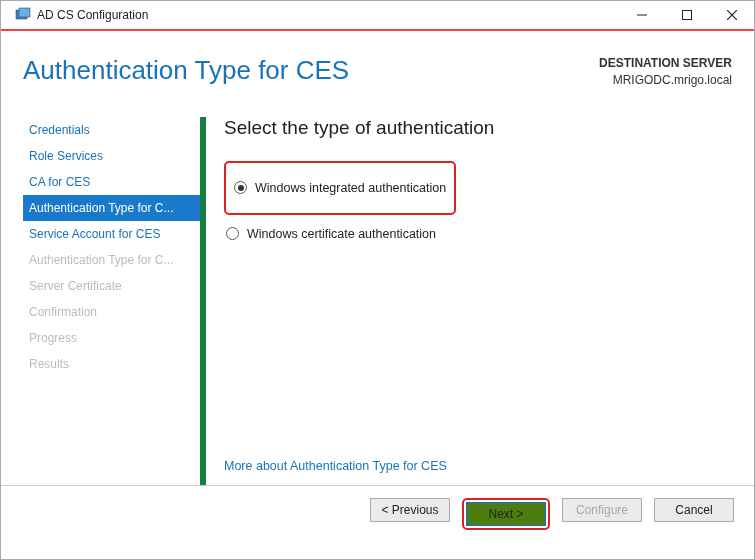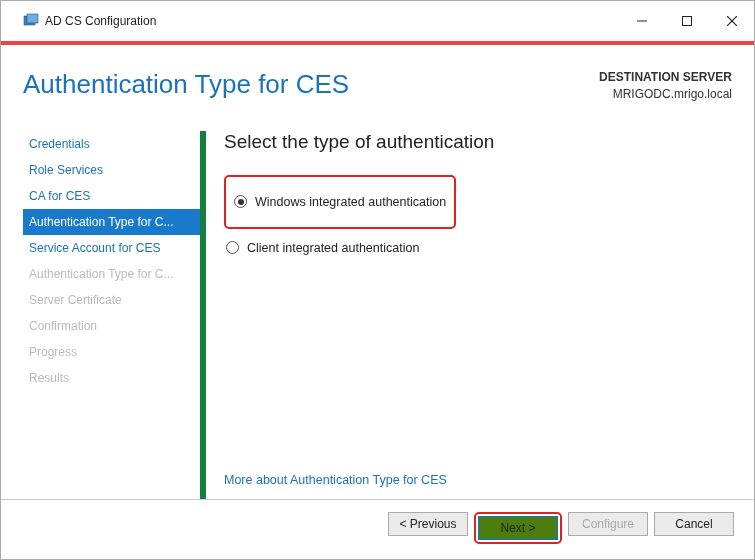--- a/index.html
+++ b/index.html
@@ -8,25 +8,25 @@
     font-family: "Segoe UI", Arial, sans-serif;
     background: #fff;
     width: 755px;
     height: 560px;
     overflow: hidden;
     border: 1px solid #aaa;
   }
   .titlebar {
     display: flex;
     align-items: center;
-    height: 44px;
-    border-bottom: 4px solid #ef4444;
+    height: 30px;
+    border-bottom: 2px solid #ef4444;
     font-size: 12px;
     color: #222;
-    padding-left: 22px;
+    padding-left: 14px;
   }
   .titlebar .app-icon {
     width: 16px; height: 16px;
     margin-right: 6px;
     display: inline-flex;
     align-items: center;
     justify-content: center;
   }
   .winctrls {
     margin-left: auto;
@@ -130,21 +130,21 @@
     padding: 20px 0 12px 0;
     font-size: 12.5px;
     color: #1a73b8;
     cursor: pointer;
   }
   .footer {
     border-top: 1px solid #ccc;
     padding: 12px 20px;
     display: flex;
     justify-content: flex-end;
-    gap: 6px;
+    gap: 12px;
     text-align: right;
   }
   .btn {
     width: 80px;
     height: 24px;
     font-size: 12px;
     border: 1px solid #aaa;
     background: #eaeaea;
     color: #222;
     display: flex;
@@ -219,21 +219,21 @@
     <h2>Select the type of authentication</h2>
     <div class="radio-group">
       <div class="highlight">
         <div class="radio checked">
           <span class="circ"></span>
           <span>Windows integrated authentication</span>
         </div>
       </div>
       <div class="radio" style="margin-top:6px;">
         <span class="circ"></span>
-        <span>Client integrated authentication</span>
+        <span>Windows certificate authentication</span>
       </div>
     </div>
     <div class="morelink">More about Authentication Type for CES</div>
   </div>
 </div>
 </div>
 
 <div class="footer">
   <div class="btn">&lt; Previous</div>
   <div class="btn-wrap-highlight">

